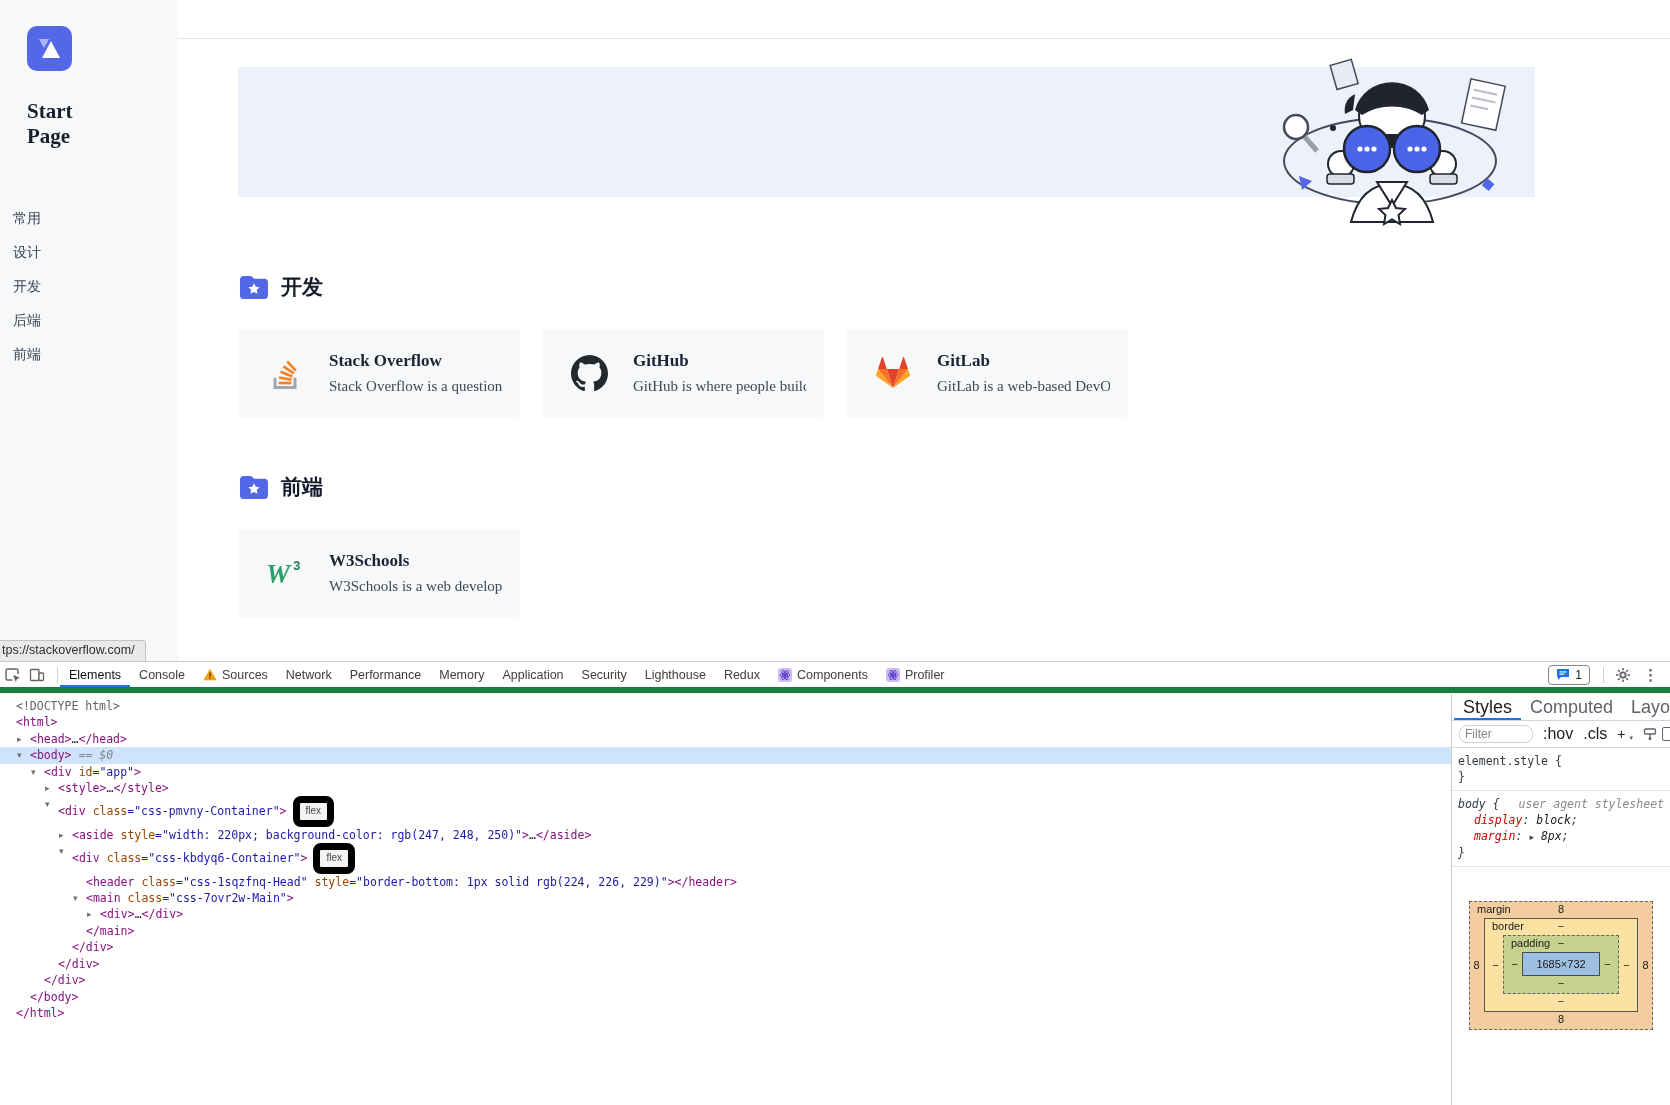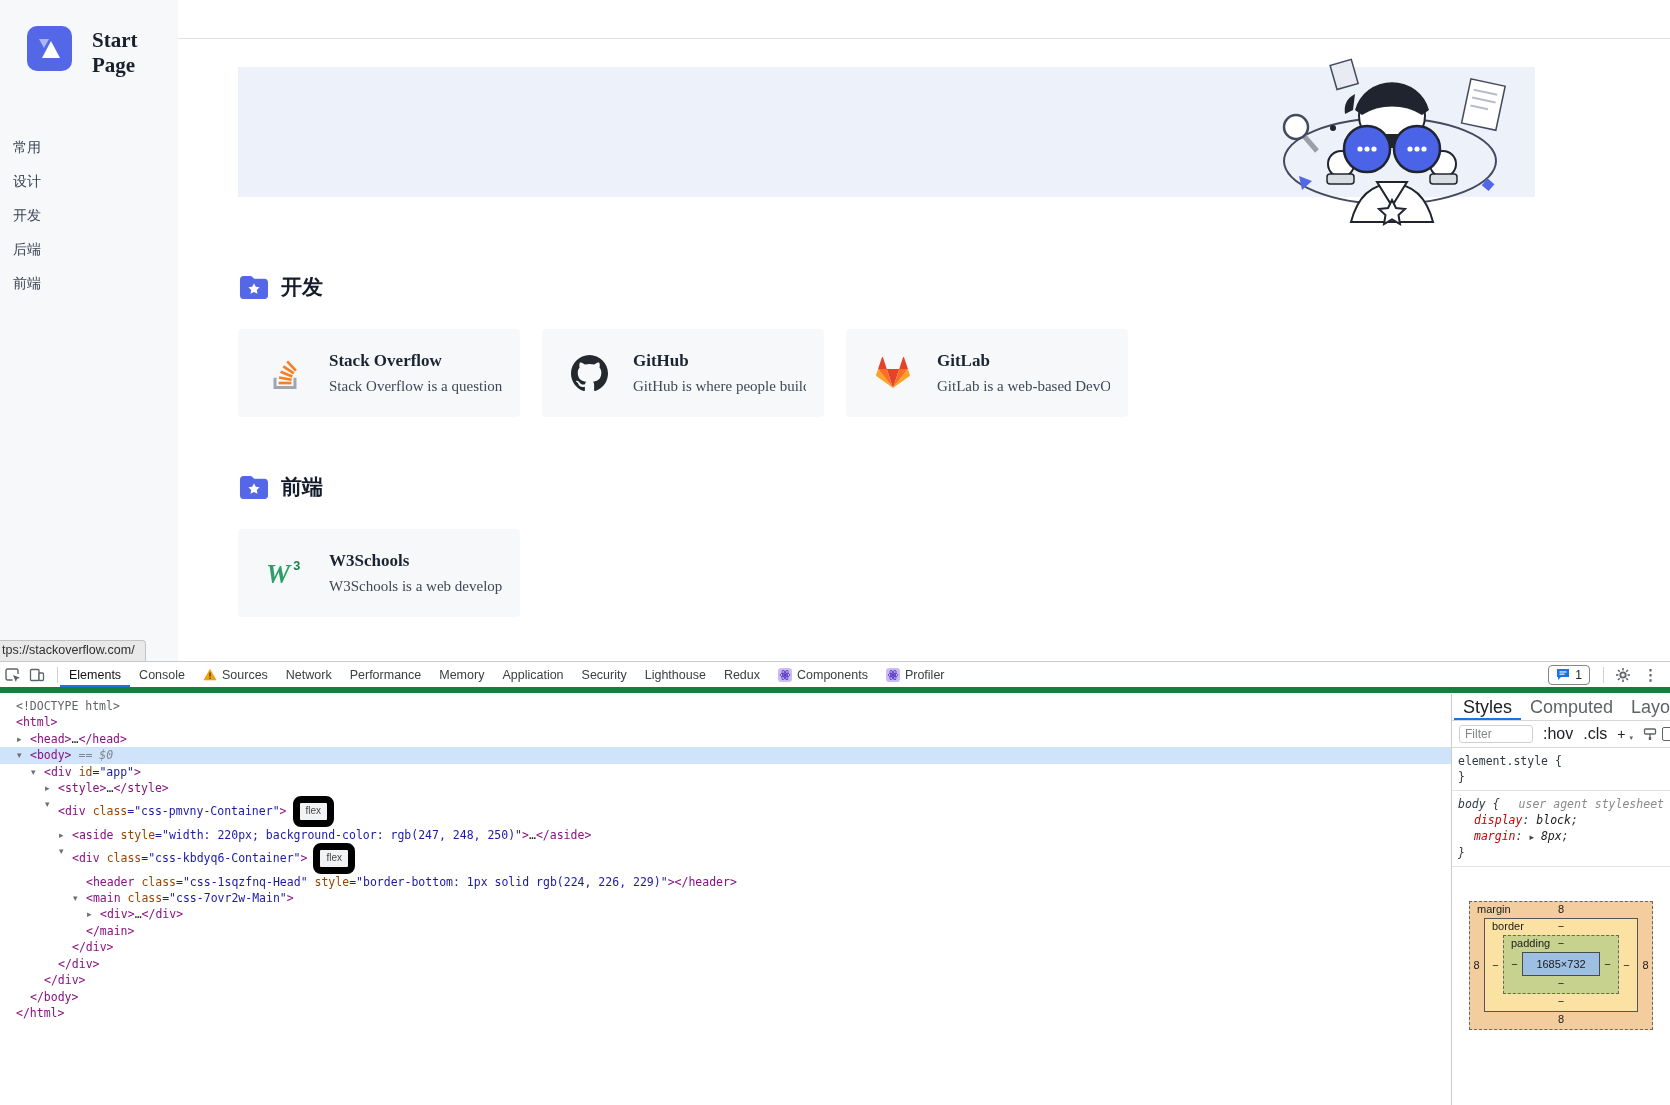--- a/index.html
+++ b/index.html
@@ -4,21 +4,21 @@
 <style>
   * { margin:0; padding:0; box-sizing:border-box; }
   html,body { background:#fff; }
   .screen { position:relative; width:1670px; height:1105px; background:#fff; overflow:hidden;
             font-family:"Liberation Sans", sans-serif; }
 
   
   .page { position:absolute; left:0; top:0; width:1670px; height:661px; background:#fff; }
 
   .sidebar { position:absolute; left:0; top:0; width:178px; height:661px; background:#f7f8fa; }
-  .logo-row { display:flex; gap:20px; padding:26px 0 0 27px; align-items:flex-start; }
+  .logo-row { display:flex; gap:26px; padding:26px 0 0 27px; align-items:flex-start;flex-direction:column; }
   .logo-icon { width:45px; height:45px; border-radius:10px; background:#5468e7; flex:none; }
   .logo-title { font-family:"Liberation Serif", serif; font-weight:bold; font-size:21px;
                 line-height:25px; color:#18202e; padding-top:2px; }
   .nav { padding:61px 0 0 13px; display:flex; flex-direction:column; gap:16px; }
   .nav-item { font-size:14px; color:#3a4454; cursor:pointer; }
 
   .main { position:absolute; left:178px; top:0; width:1492px; height:661px; background:#fff; overflow:hidden; }
   .app-header { height:39px; border-bottom:1px solid #e0e2e5; }
   .content { padding:28px 0 0 60px; }
 
@@ -70,21 +70,21 @@
 
   .dt-styles { position:absolute; left:1451px; top:0; right:0; bottom:0; border-left:1px solid #ccc;
                overflow:hidden; background:#fff; }
   .styles-tabs { height:27px; display:flex; align-items:stretch; padding:0 2px; border-bottom:1px solid #d6d6d6; }
   .styles-tab { display:flex; align-items:center; padding:11px 9px; font-size:18px; color:#5f6368; cursor:pointer; }
   .styles-tab.selected { color:#202124; box-shadow:inset 0 -2px 0 #1a73e8; }
   .more-tabs { margin-left:auto; display:flex; align-items:center; color:#5f6368; font-size:13px;
                padding-right:10px; cursor:pointer; }
   .styles-filter { position:relative; height:27px; display:flex; align-items:center; gap:10px;
                    padding:0 7px; border-bottom:1px solid #d9d9d9; }
-  .filter-input { width:74px; height:18px; border:1px solid #cfcfcf; border-radius:3px; font-size:12px;
+  .filter-input { width:74px; height:18px; border:1px solid #cfcfcf; border-radius:8px; font-size:12px;
                   padding:0 5px; color:#333; font-family:"Liberation Sans", sans-serif; }
   .filter-input::placeholder { color:#80868b; }
   .toggle { font-size:16px; color:#202124; cursor:pointer; }
   .toggle.plus { font-size:14px; }
   .mini-caret { font-size:7px; color:#5f6368; margin-left:-6px; align-self:flex-end; padding-bottom:5px; }
   .clipped-icon { position:absolute; right:-7px; top:6px; width:15px; height:14px;
                   border:1.4px solid #5f6368; border-radius:2px; }
 
   .styles-rules { font-family:"DejaVu Sans Mono", monospace; font-size:11.5px; color:#303942; }
   .rule { padding:5px 6px; border-bottom:1px solid #e3e3e3; line-height:16px; }

